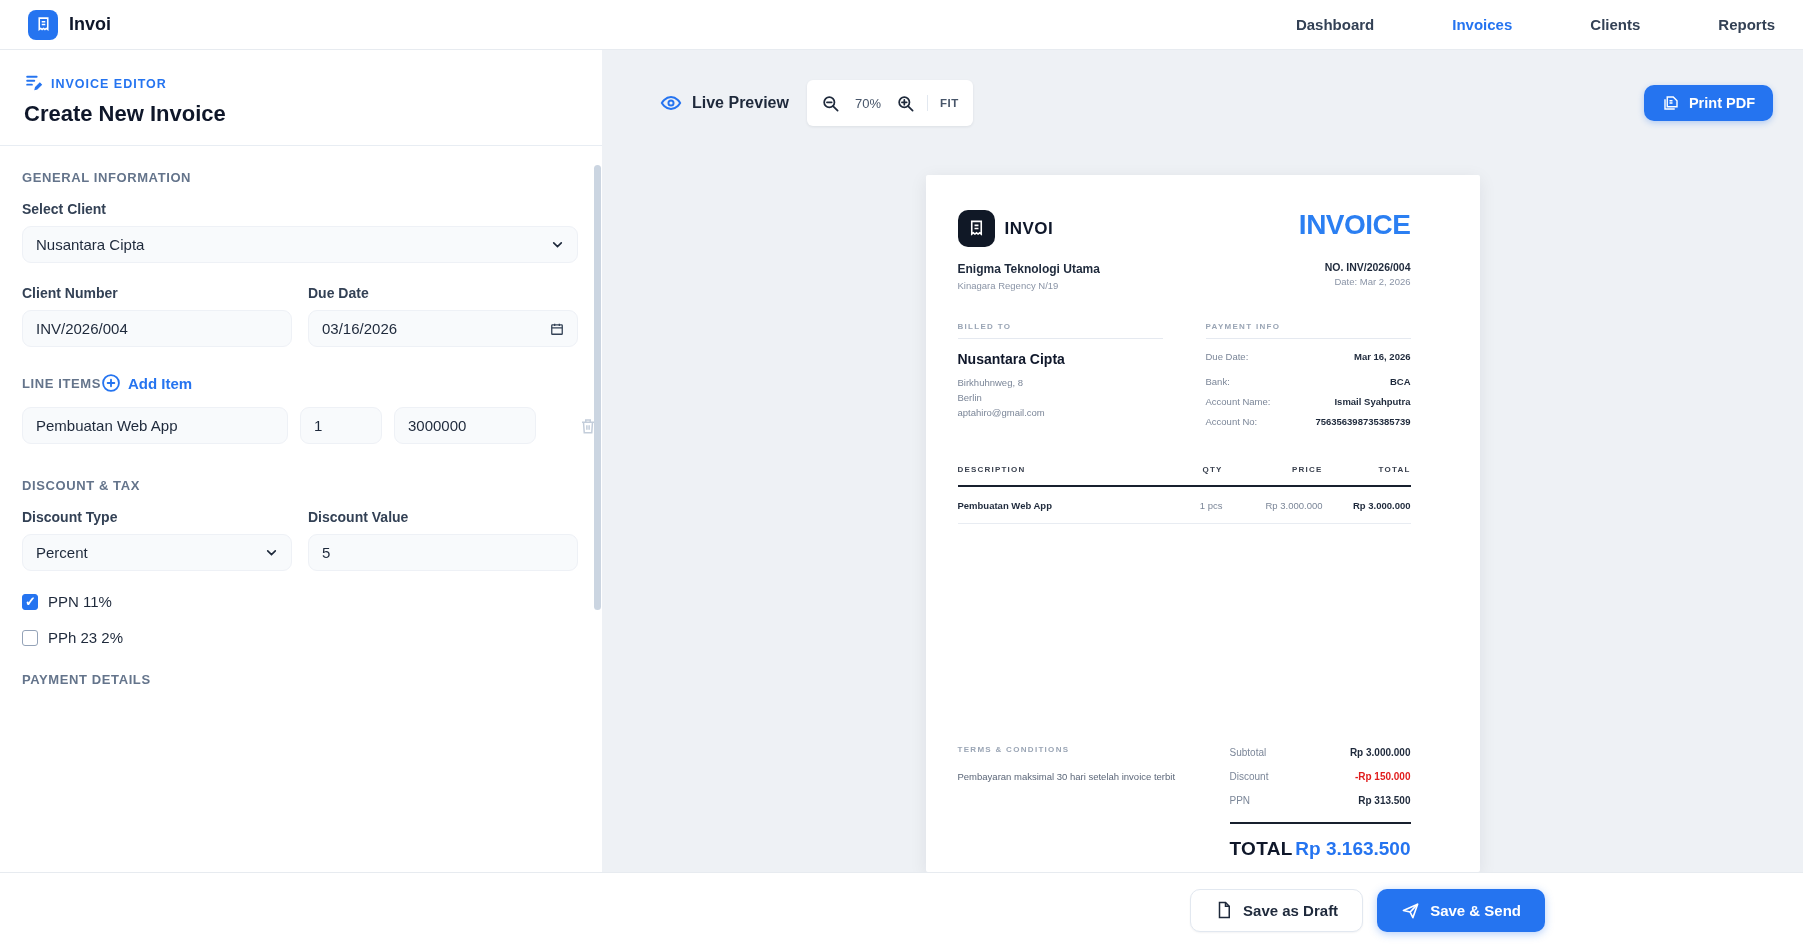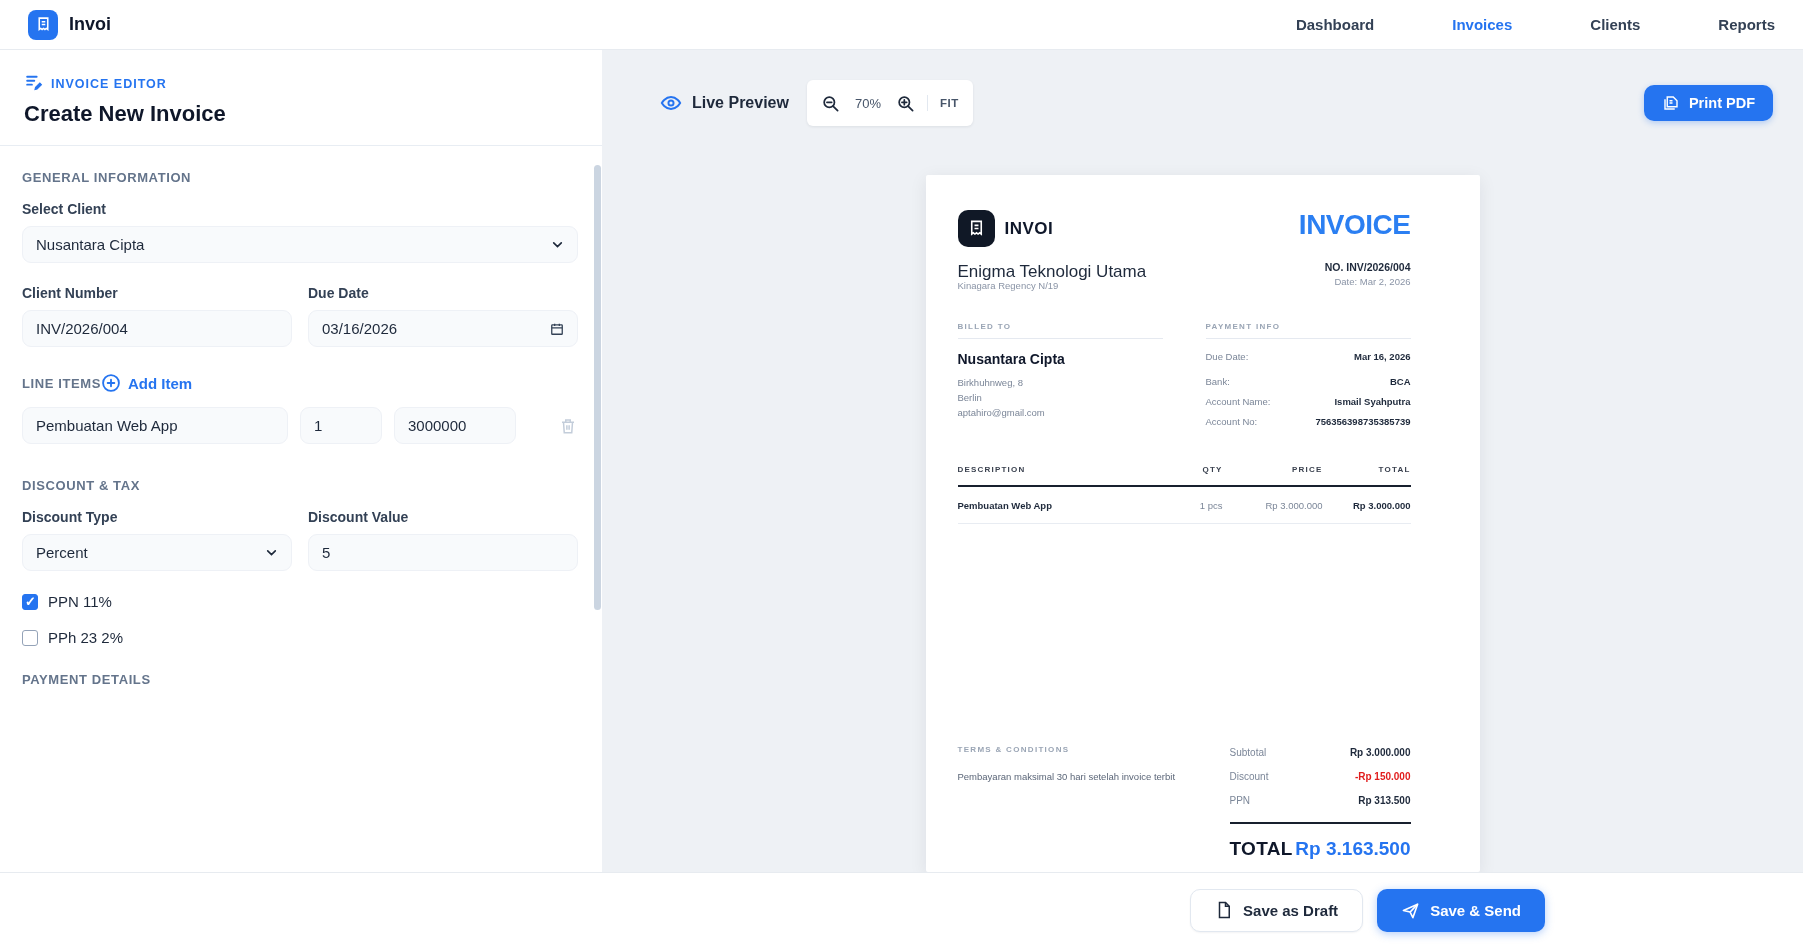--- a/index.html
+++ b/index.html
@@ -39,21 +39,21 @@
 
   .row-gap-lg { margin-bottom:22px; }
   .row-gap-xl { margin-bottom:26px; }
 
   .section-head-row { display:flex; align-items:center; justify-content:flex-start; width:556px; margin-bottom:14px; }
   .add-item { display:flex; align-items:center; gap:7px; color:#2574f0; font-size:15px; font-weight:700; cursor:pointer; }
 
   .line-item { display:flex; align-items:center; gap:12px; width:580px; }
   .li-desc { width:266px; }
   .li-qty { width:82px; }
-  .li-price { width:122px; }
+  .li-price { width:142px; }
   .trash-btn { margin-left:31px; cursor:pointer; display:flex; align-items:center; }
 
   .checkbox-row { display:flex; align-items:center; gap:10px; margin-bottom:19px; cursor:pointer; }
   .checkbox { width:16px; height:16px; border-radius:3px; border:1.5px solid #94a3b8; background:#fff; position:relative; }
   .checkbox.checked { background:#2574f0; border-color:#2574f0; }
   .checkbox.checked::after { content:"✓"; position:absolute; left:2px; top:-1px; color:#fff; font-size:13px; font-weight:700; }
   .checkbox-label { font-size:15px; color:#1e293b; }
 
   .payment-box { width:476px; background:#eff6ff; border:1px solid #d8e7fb; border-radius:12px; padding:15px 13px 17px 13px; }
   .bank-label { font-size:13.5px; font-weight:700; color:#334155; margin-bottom:9px; }
@@ -77,21 +77,21 @@
 
   
   .page { position:absolute; top:125px; left:50%; margin-left:-277px; width:554px; height:697px; background:#fff;
           border-radius:2px; box-shadow:0 4px 18px rgba(15,23,42,.08); }
   .page-inner { position:absolute; left:32px; top:0; width:453px; height:100%; }
 
   .inv-logo-row { position:absolute; top:35px; left:0; display:flex; align-items:center; gap:10px; }
   .inv-logo { width:37px; height:37px; border-radius:10px; background:#101826; display:flex; align-items:center; justify-content:center; }
   .inv-brand { font-size:17px; font-weight:800; letter-spacing:.5px; color:#0f172a; }
   .inv-title { position:absolute; top:34px; right:0; font-size:28px; font-weight:800; color:#2b7ff2; letter-spacing:-.5px; }
-  .inv-company { position:absolute; top:87px; left:0; font-size:17px; font-weight:400; color:#1e293b; }
+  .inv-company { position:absolute; top:87px; left:0; font-size:12px; font-weight:700; color:#1e293b; }
   .inv-company-addr { position:absolute; top:105px; left:0; font-size:9.5px; color:#8a94a6; }
   .inv-no { position:absolute; top:86px; right:0; font-size:10.5px; font-weight:700; color:#1e293b; }
   .inv-date { position:absolute; top:101px; right:0; font-size:9.5px; color:#8a94a6; }
 
   .mini-head { font-size:8px; font-weight:700; letter-spacing:1.3px; color:#9aa5b5; padding-bottom:7px; border-bottom:1px solid #e5e9f0; }
   .billed { position:absolute; top:147px; left:0; width:205px; }
   .billed-name { font-size:14px; font-weight:700; color:#0f172a; margin-top:12px; margin-bottom:8px; }
   .billed-line { font-size:9.5px; color:#7b8698; line-height:15px; }
   .payinfo { position:absolute; top:147px; left:248px; width:205px; }
   .pay-row { display:flex; justify-content:space-between; align-items:baseline; margin-top:9px; }

